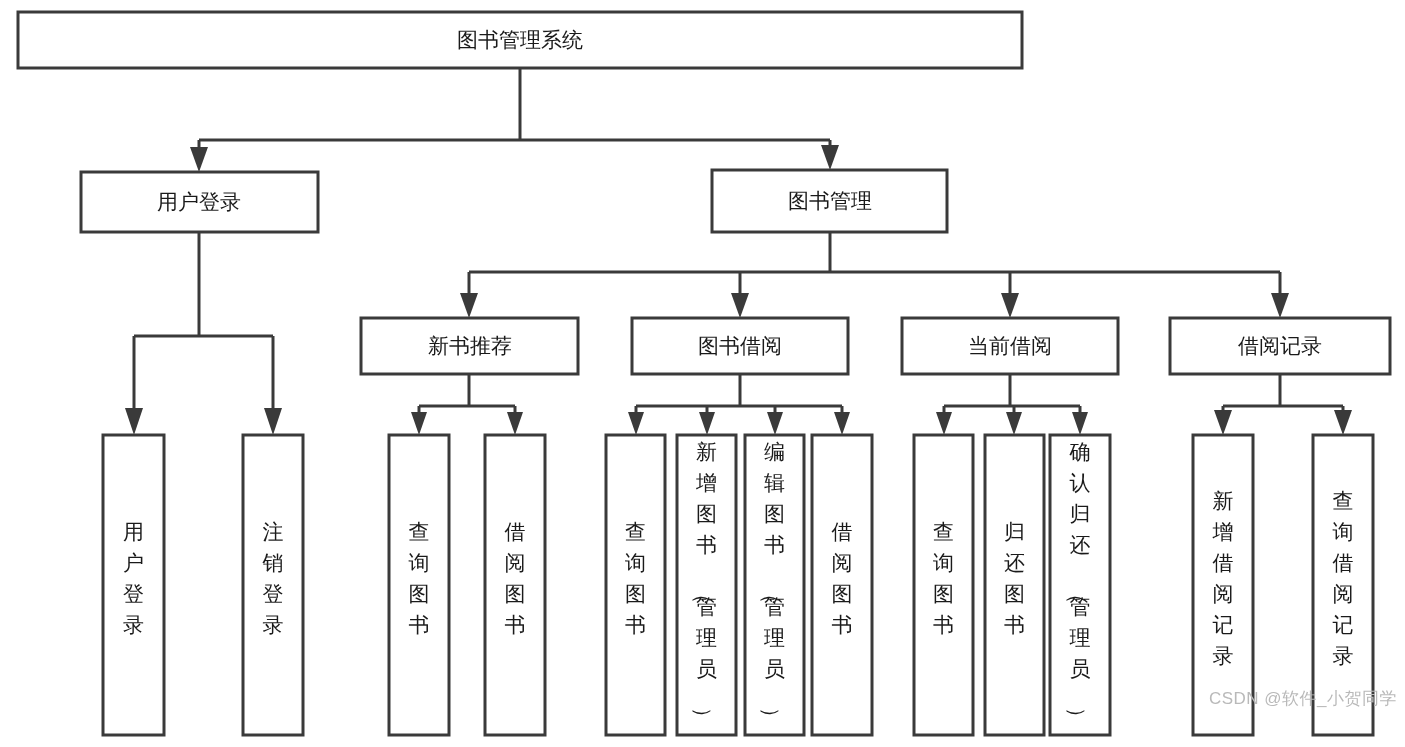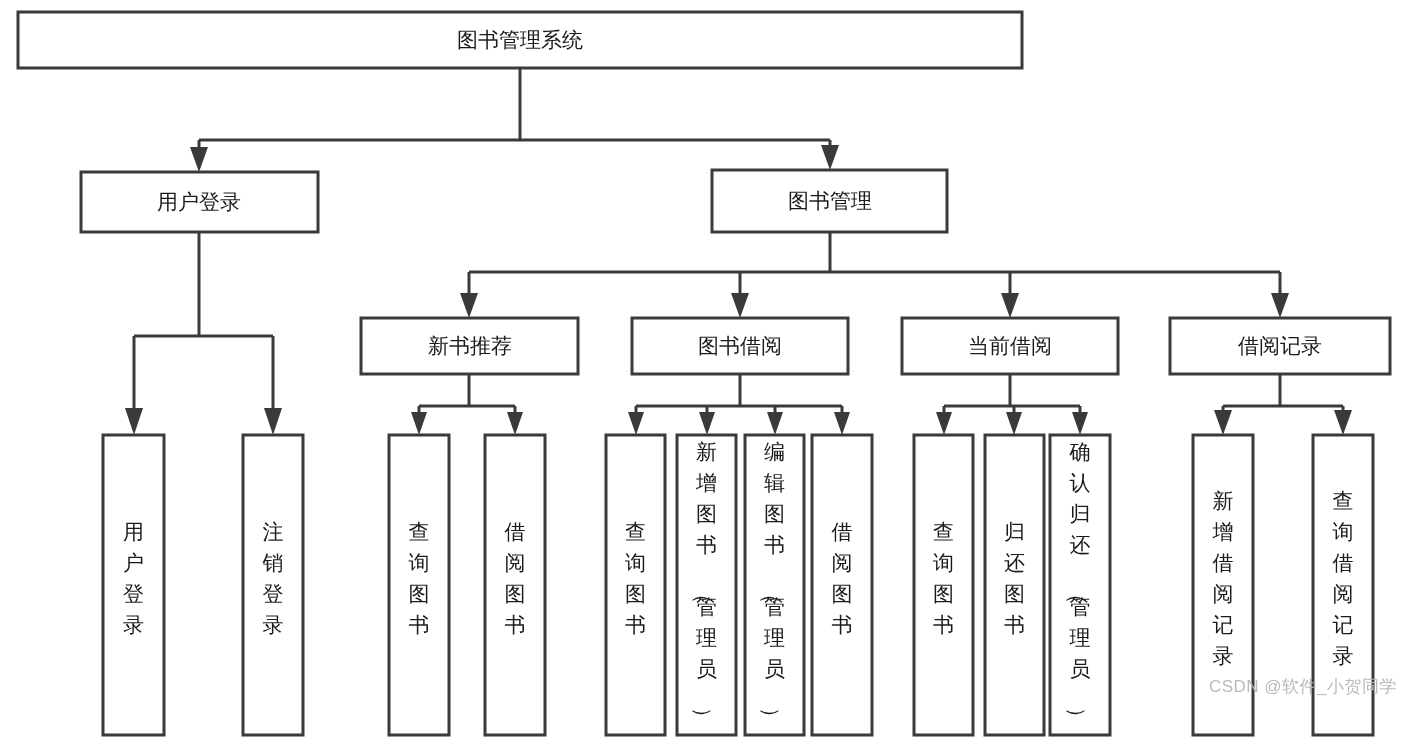--- a/index.html
+++ b/index.html
@@ -49,21 +49,21 @@
   }
   .node-label-vert {
     font-family: "Liberation Sans", "DejaVu Sans", sans-serif;
     fill: #1a1a1a;
     font-size: 21px;
     text-anchor: middle;
   }
   .watermark {
     position: absolute;
     right: 8px;
-    bottom: 12px;
+    bottom: 0;
     font-family: "Liberation Sans", "DejaVu Sans", sans-serif;
     font-size: 17px;
     color: #b9b9b9;
     letter-spacing: 0.5px;
     white-space: nowrap;
     pointer-events: none;
   }
 </style>
 </head>
 <body>

